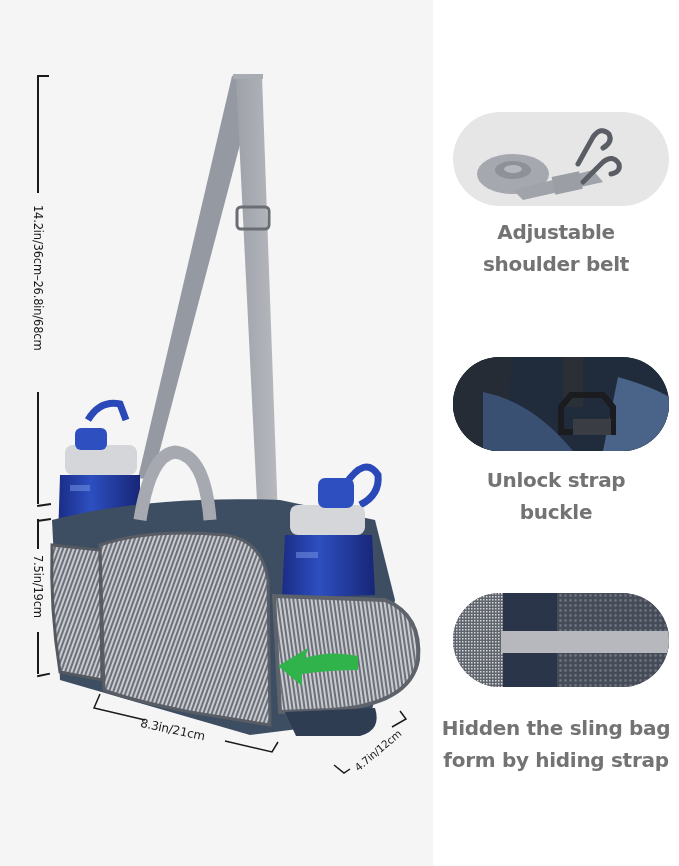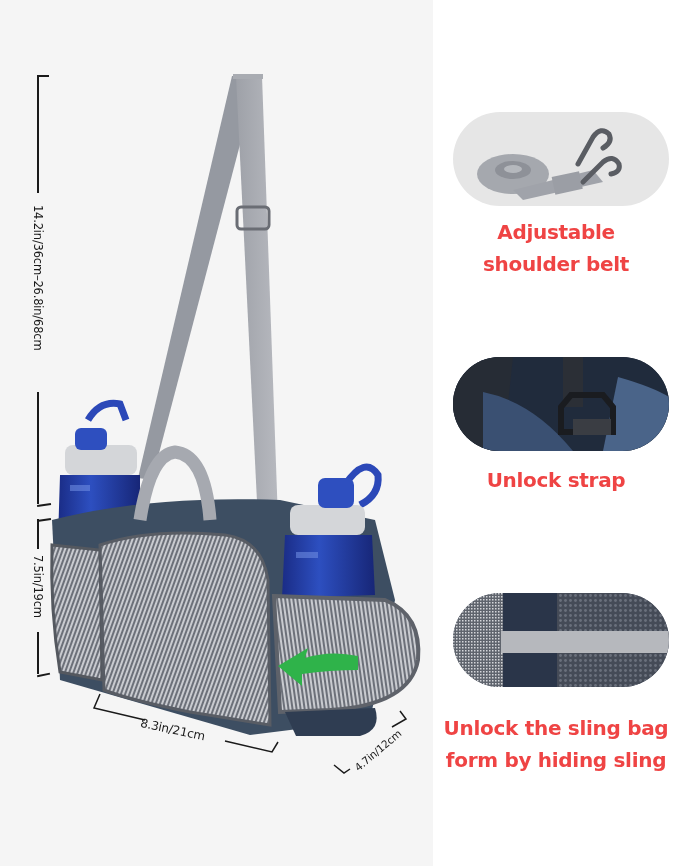--- a/index.html
+++ b/index.html
@@ -7,21 +7,21 @@
     body { position: relative; font-family: "DejaVu Sans", sans-serif; }
 
     .left-panel { position: absolute; left: 0; top: 0; width: 433px; height: 866px; background: #f5f5f5; }
     .right-panel { position: absolute; left: 433px; top: 0; width: 246px; height: 866px; background: #ffffff; }
 
     
     .dim-line { position: absolute; background: #1a1a1a; }
     .dim-label { position: absolute; font-family: "DejaVu Sans", sans-serif; font-size: 11.5px; color: #1a1a1a; white-space: nowrap; letter-spacing: -0.2px; }
     .dim-vert { transform: rotate(90deg); transform-origin: left top; }
     .pill { position: absolute; left: 20px; width: 216px; height: 94px; border-radius: 47px; overflow: hidden; }
-    .feature-title { position: absolute; left: 0; width: 246px; text-align: center; font-family: "DejaVu Sans", sans-serif; font-weight: bold; color: #ef4444; font-size: 20px; line-height: 32px; letter-spacing: -0.3px; }
+    .feature-title { position: absolute; left: 0; width: 246px; text-align: center; font-family: "DejaVu Sans", sans-serif; font-weight: bold; color: #737373; font-size: 20px; line-height: 32px; letter-spacing: -0.3px; }
 
     svg { display: block; }
   </style>
 </head>
 <body>
 
 <div class="left-panel">
 
   <div class="dim-line" style="left:37px; top:75px; width:12px; height:1.5px;"></div>
   <div class="dim-line" style="left:37px; top:75px; width:1.5px; height:118px;"></div>
@@ -135,20 +135,21 @@
       <path d="M0,0 L60,0 L50,94 L0,94 Z" fill="#262c35"></path>
       <path d="M30,35 Q80,45 120,94 L30,94 Z" fill="#3a5072"></path>
       <path d="M165,20 Q200,30 216,40 L216,94 L150,94 Z" fill="#4a6489"></path>
       <rect x="110" y="0" width="20" height="50" fill="#2b2f36"></rect>
       <path d="M108,50 L118,38 L150,38 L160,50 L160,75 L108,75 Z" fill="none" stroke="#1a1c20" stroke-width="6"></path>
       <rect x="120" y="62" width="38" height="16" fill="#3a3d43"></rect>
     </svg>
   </div>
   <div class="feature-title" style="top:464px;">
     <div>Unlock strap</div>
+    <div>buckle</div>
   </div>
 
   <div class="pill" style="top:593px; background:#4e5563;">
     <svg width="216" height="94" viewBox="0 0 216 94">
       <defs>
         <pattern id="meshSmall" width="3" height="3" patternUnits="userSpaceOnUse">
           <rect width="3" height="3" fill="#5f646d"></rect>
           <rect width="1.5" height="1.5" fill="#d4d6da"></rect>
         </pattern>
         <pattern id="meshDark" width="5" height="5" patternUnits="userSpaceOnUse">
@@ -156,16 +157,16 @@
           <circle cx="2.5" cy="2.5" r="1.4" fill="#6a707c"></circle>
         </pattern>
       </defs>
       <rect x="0" y="0" width="52" height="94" fill="url(#meshSmall)"></rect>
       <rect x="50" y="0" width="56" height="94" fill="#2a3549"></rect>
       <rect x="104" y="0" width="112" height="94" fill="url(#meshDark)"></rect>
       <rect x="48" y="38" width="168" height="22" fill="#b6b8bd"></rect>
     </svg>
   </div>
   <div class="feature-title" style="top:712px;">
-    <div>Unlock the sling bag</div>
-    <div>form by hiding sling</div>
+    <div>Hidden the sling bag</div>
+    <div>form by hiding strap</div>
   </div>
 </div>
 
 </body></html>

